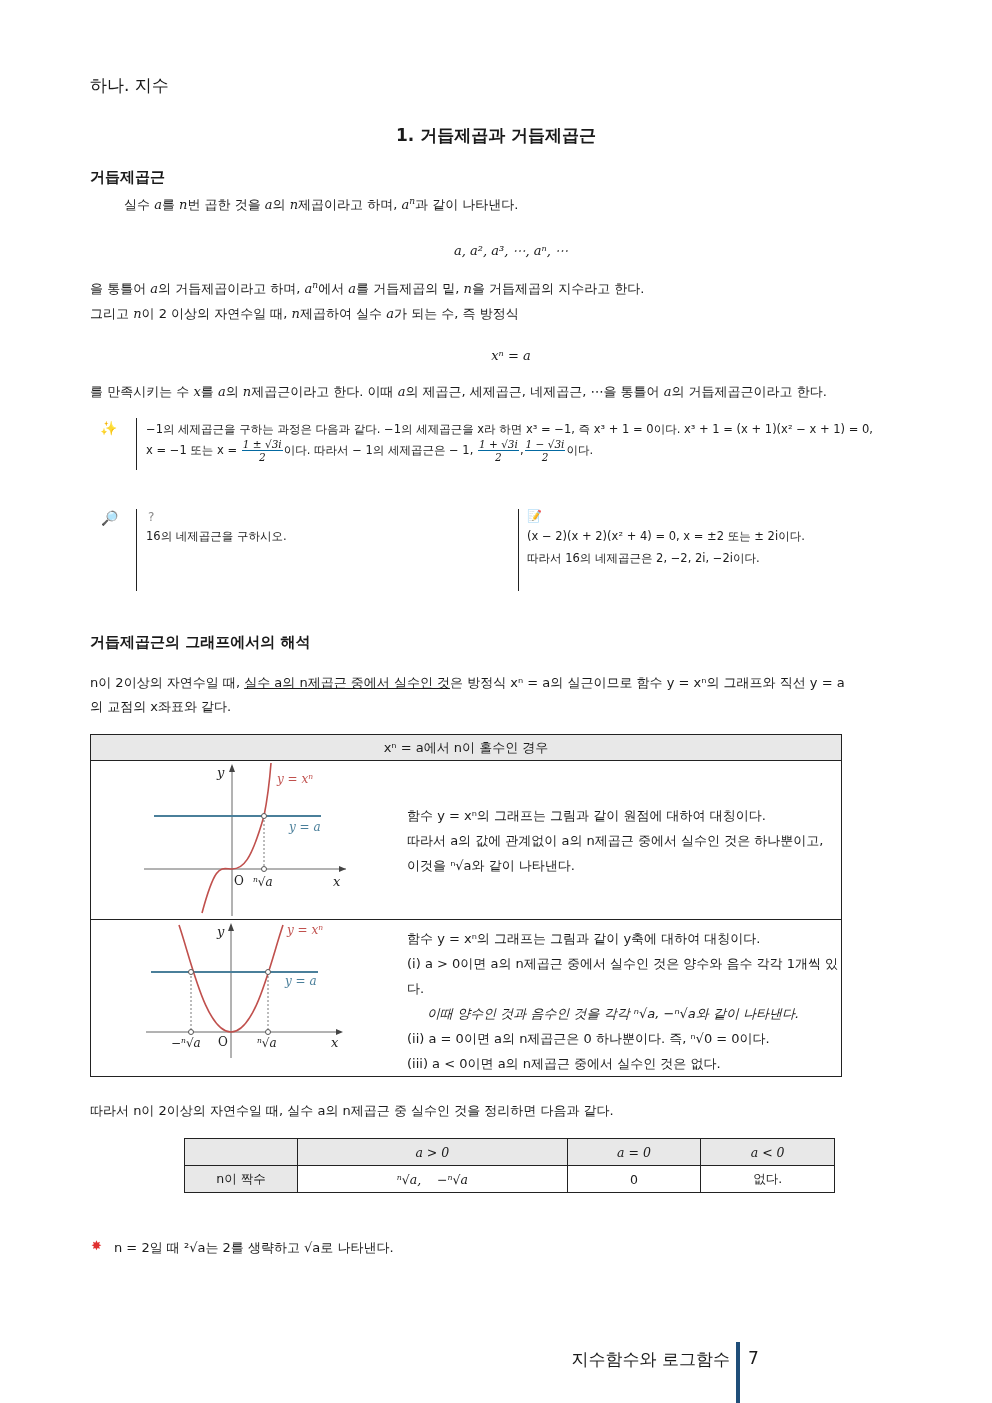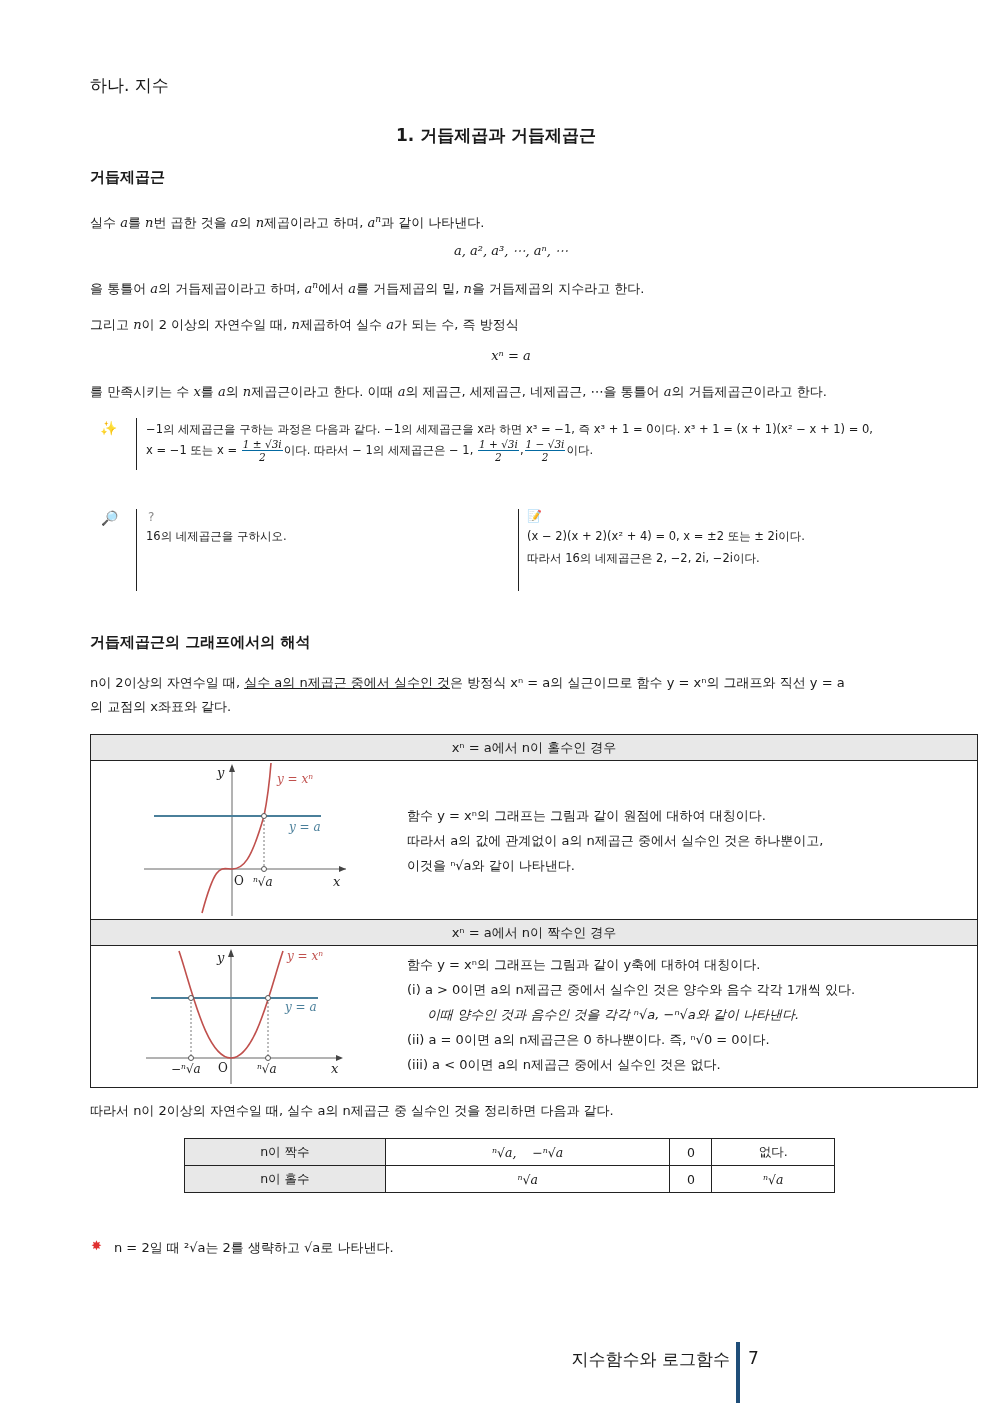--- a/index.html
+++ b/index.html
@@ -14,51 +14,51 @@
   .section-title { left: 0; width: 992px; top: 124px; text-align: center; font-size: 17px; font-weight: bold; }
   .sub { left: 90px; font-size: 15px; font-weight: bold; }
   .para { left: 90px; font-size: 13px; line-height: 24px; }
   .center { left: 0; width: 992px; text-align: center; font-size: 13px; padding-left: 15px; }
   .note-icon { font-size: 14px; }
   .vbar { border-left: 1.5px solid #222; }
   .note-text { font-size: 11.5px; line-height: 22px; }
   .frac { display: inline-block; vertical-align: middle; text-align: center; font-size: 10.5px; line-height: 12px; margin: 0 1px; }
   .frac .num { display: block; border-bottom: 1px solid #0369a1; padding: 0 1px; }
   .frac .den { display: block; }
-  table.cases { position: absolute; left: 90px; top: 734px; width: 888px; border-collapse: collapse; padding-left: 33px; }
+  table.cases { position: absolute; left: 90px; top: 734px; width: 752px; border-collapse: collapse; padding-left: 33px; }
   table.cases td { border: 1px solid #222; padding: 0; }
   .case-head { background: #e8e8e8; height: 25px; text-align: center; font-size: 13px; }
   .case-text { font-size: 13px; line-height: 25px; }
   table.summary { position: absolute; left: 184px; top: 1138px; width: 651px; border-collapse: collapse; font-size: 12.5px; }
   table.summary td { border: 1px solid #222; text-align: center; height: 24px; }
   table.summary .hd { background: #e8e8e8; }
   .footer { right: 262px; top: 1348px; font-size: 17px; }
   .footer-bar { left: 736px; top: 1342px; width: 4px; height: 61px; border-left: 2px solid #1f4e79; border-right: 2px solid #1f4e79; box-sizing: border-box; }
   .page-num { left: 748px; top: 1348px; font-size: 17px; }
   .ul { text-decoration: underline; }
 </style>
 </head>
 <body>
 
 <div class="abs chapter">하나. 지수</div>
 <div class="abs section-title">1. 거듭제곱과 거듭제곱근</div>
 
 <div class="abs sub" style="top:168px;">거듭제곱근</div>
 
-<div class="abs para" style="top:207px;">
+<div class="abs para" style="top:189px;margin-left:34px;">
   <span>실수 </span><span class="m">a</span><span>를 </span><span class="m">n</span><span>번 곱한 것을 </span><span class="m">a</span><span>의 </span><span class="m">n</span><span>제곱이라고 하며, </span><span class="m">a</span><sup class="m" style="font-size:9px">n</sup><span>과 같이 나타낸다.</span>
 </div>
 
 <div class="abs center m" style="top:243px;">a, a², a³, ⋯, aⁿ, ⋯</div>
 
 <div class="abs para" style="top:273px;">
   <span>을 통틀어 </span><span class="m">a</span><span>의 거듭제곱이라고 하며, </span><span class="m">a</span><sup class="m" style="font-size:9px">n</sup><span>에서 </span><span class="m">a</span><span>를 거듭제곱의 밑, </span><span class="m">n</span><span>을 거듭제곱의 지수라고 한다.</span>
 </div>
 
-<div class="abs para" style="top:313px;">
+<div class="abs para" style="top:302px;">
   <span>그리고 </span><span class="m">n</span><span>이 2 이상의 자연수일 때, </span><span class="m">n</span><span>제곱하여 실수 </span><span class="m">a</span><span>가 되는 수, 즉 방정식</span>
 </div>
 
 <div class="abs center m" style="top:348px;">xⁿ = a</div>
 
 <div class="abs para" style="top:380px;">
   <span>를 만족시키는 수 </span><span class="m">x</span><span>를 </span><span class="m">a</span><span>의 </span><span class="m">n</span><span>제곱근이라고 한다. 이때 </span><span class="m">a</span><span>의 제곱근, 세제곱근, 네제곱근, ⋯을 통틀어 </span><span class="m">a</span><span>의 거듭제곱근이라고 한다.</span>
 </div>
 
 <div class="abs note-icon" style="left:100px; top:420px; color:#f0b400;">✨</div>
@@ -112,23 +112,20 @@
         <text x="162" y="125" font-family="DejaVu Serif, serif" font-style="italic" font-size="12" fill="#222">ⁿ√a</text>
         <text x="242" y="125" font-family="DejaVu Serif, serif" font-style="italic" font-size="13" fill="#222">x</text>
       </svg>
     </td>
     <td style="border-left:none; vertical-align:middle; padding-left:16px;" class="case-text">
       <div>함수 y = xⁿ의 그래프는 그림과 같이 원점에 대하여 대칭이다.</div>
       <div>따라서 a의 값에 관계없이 a의 n제곱근 중에서 실수인 것은 하나뿐이고,</div>
       <div>이것을 ⁿ√a와 같이 나타낸다.</div>
     </td>
   </tr>
-  <tr>
-    <td colspan="2" class="case-head">xⁿ = a에서 n이 짝수인 경우</td>
-  </tr>
   <tr style="height:138px;">
     <td style="width:300px; border-right:none; vertical-align:top;">
       <svg width="300" height="138" viewBox="0 0 300 138">
         <line x1="55" y1="112" x2="250" y2="112" stroke="#666" stroke-width="1"></line>
         <polygon points="252,112 245,109 245,115" fill="#444"></polygon>
         <line x1="140" y1="140" x2="140" y2="5" stroke="#666" stroke-width="1"></line>
         <polygon points="140,3 137,11 143,11" fill="#444"></polygon>
         <line x1="60" y1="52" x2="227" y2="52" stroke="#4a7f9a" stroke-width="2"></line>
         <path d="M88,5 C100,40 115,112 140,112 C165,112 180,40 192,5" stroke="#c0504d" stroke-width="1.6" fill="none"></path>
         <line x1="100" y1="52" x2="100" y2="112" stroke="#555" stroke-width="0.8" stroke-dasharray="2,2"></line>
@@ -154,31 +151,31 @@
       <div>(iii) a &lt; 0이면 a의 n제곱근 중에서 실수인 것은 없다.</div>
     </td>
   </tr>
 </tbody>
   </table>
 
 <div class="abs para" style="top:1099px;">따라서 n이 2이상의 자연수일 때, 실수 a의 n제곱근 중 실수인 것을 정리하면 다음과 같다.</div>
 
 <table class="summary">
   <tbody>
+      <tr class="hd">
+    <td style="width:110px;"></td>
+    <td class="m">a &gt; 0</td>
+    <td class="m">a = 0</td>
+    <td class="m">a &lt; 0</td>
+  </tr>
   <tr>
     <td class="hd">n이 짝수</td>
     <td class="m" style="white-space:pre;margin-left:24px;">ⁿ√a,    −ⁿ√a</td>
     <td>0</td>
     <td>없다.</td>
-  </tr>
-  <tr>
-    <td class="hd">n이 홀수</td>
-    <td class="m">ⁿ√a</td>
-    <td>0</td>
-    <td class="m">ⁿ√a</td>
   </tr>
 </tbody>
   </table>
 
 <div class="abs" style="left:91px; top:1238px; font-size:13px; color:#e03030;">✸</div>
 <div class="abs para" style="left:114px; top:1236px;">n = 2일 때 ²√a는 2를 생략하고 √a로 나타낸다.</div>
 
 <div class="abs footer">지수함수와 로그함수</div>
 <div class="abs footer-bar"></div>
 <div class="abs page-num">7</div>

